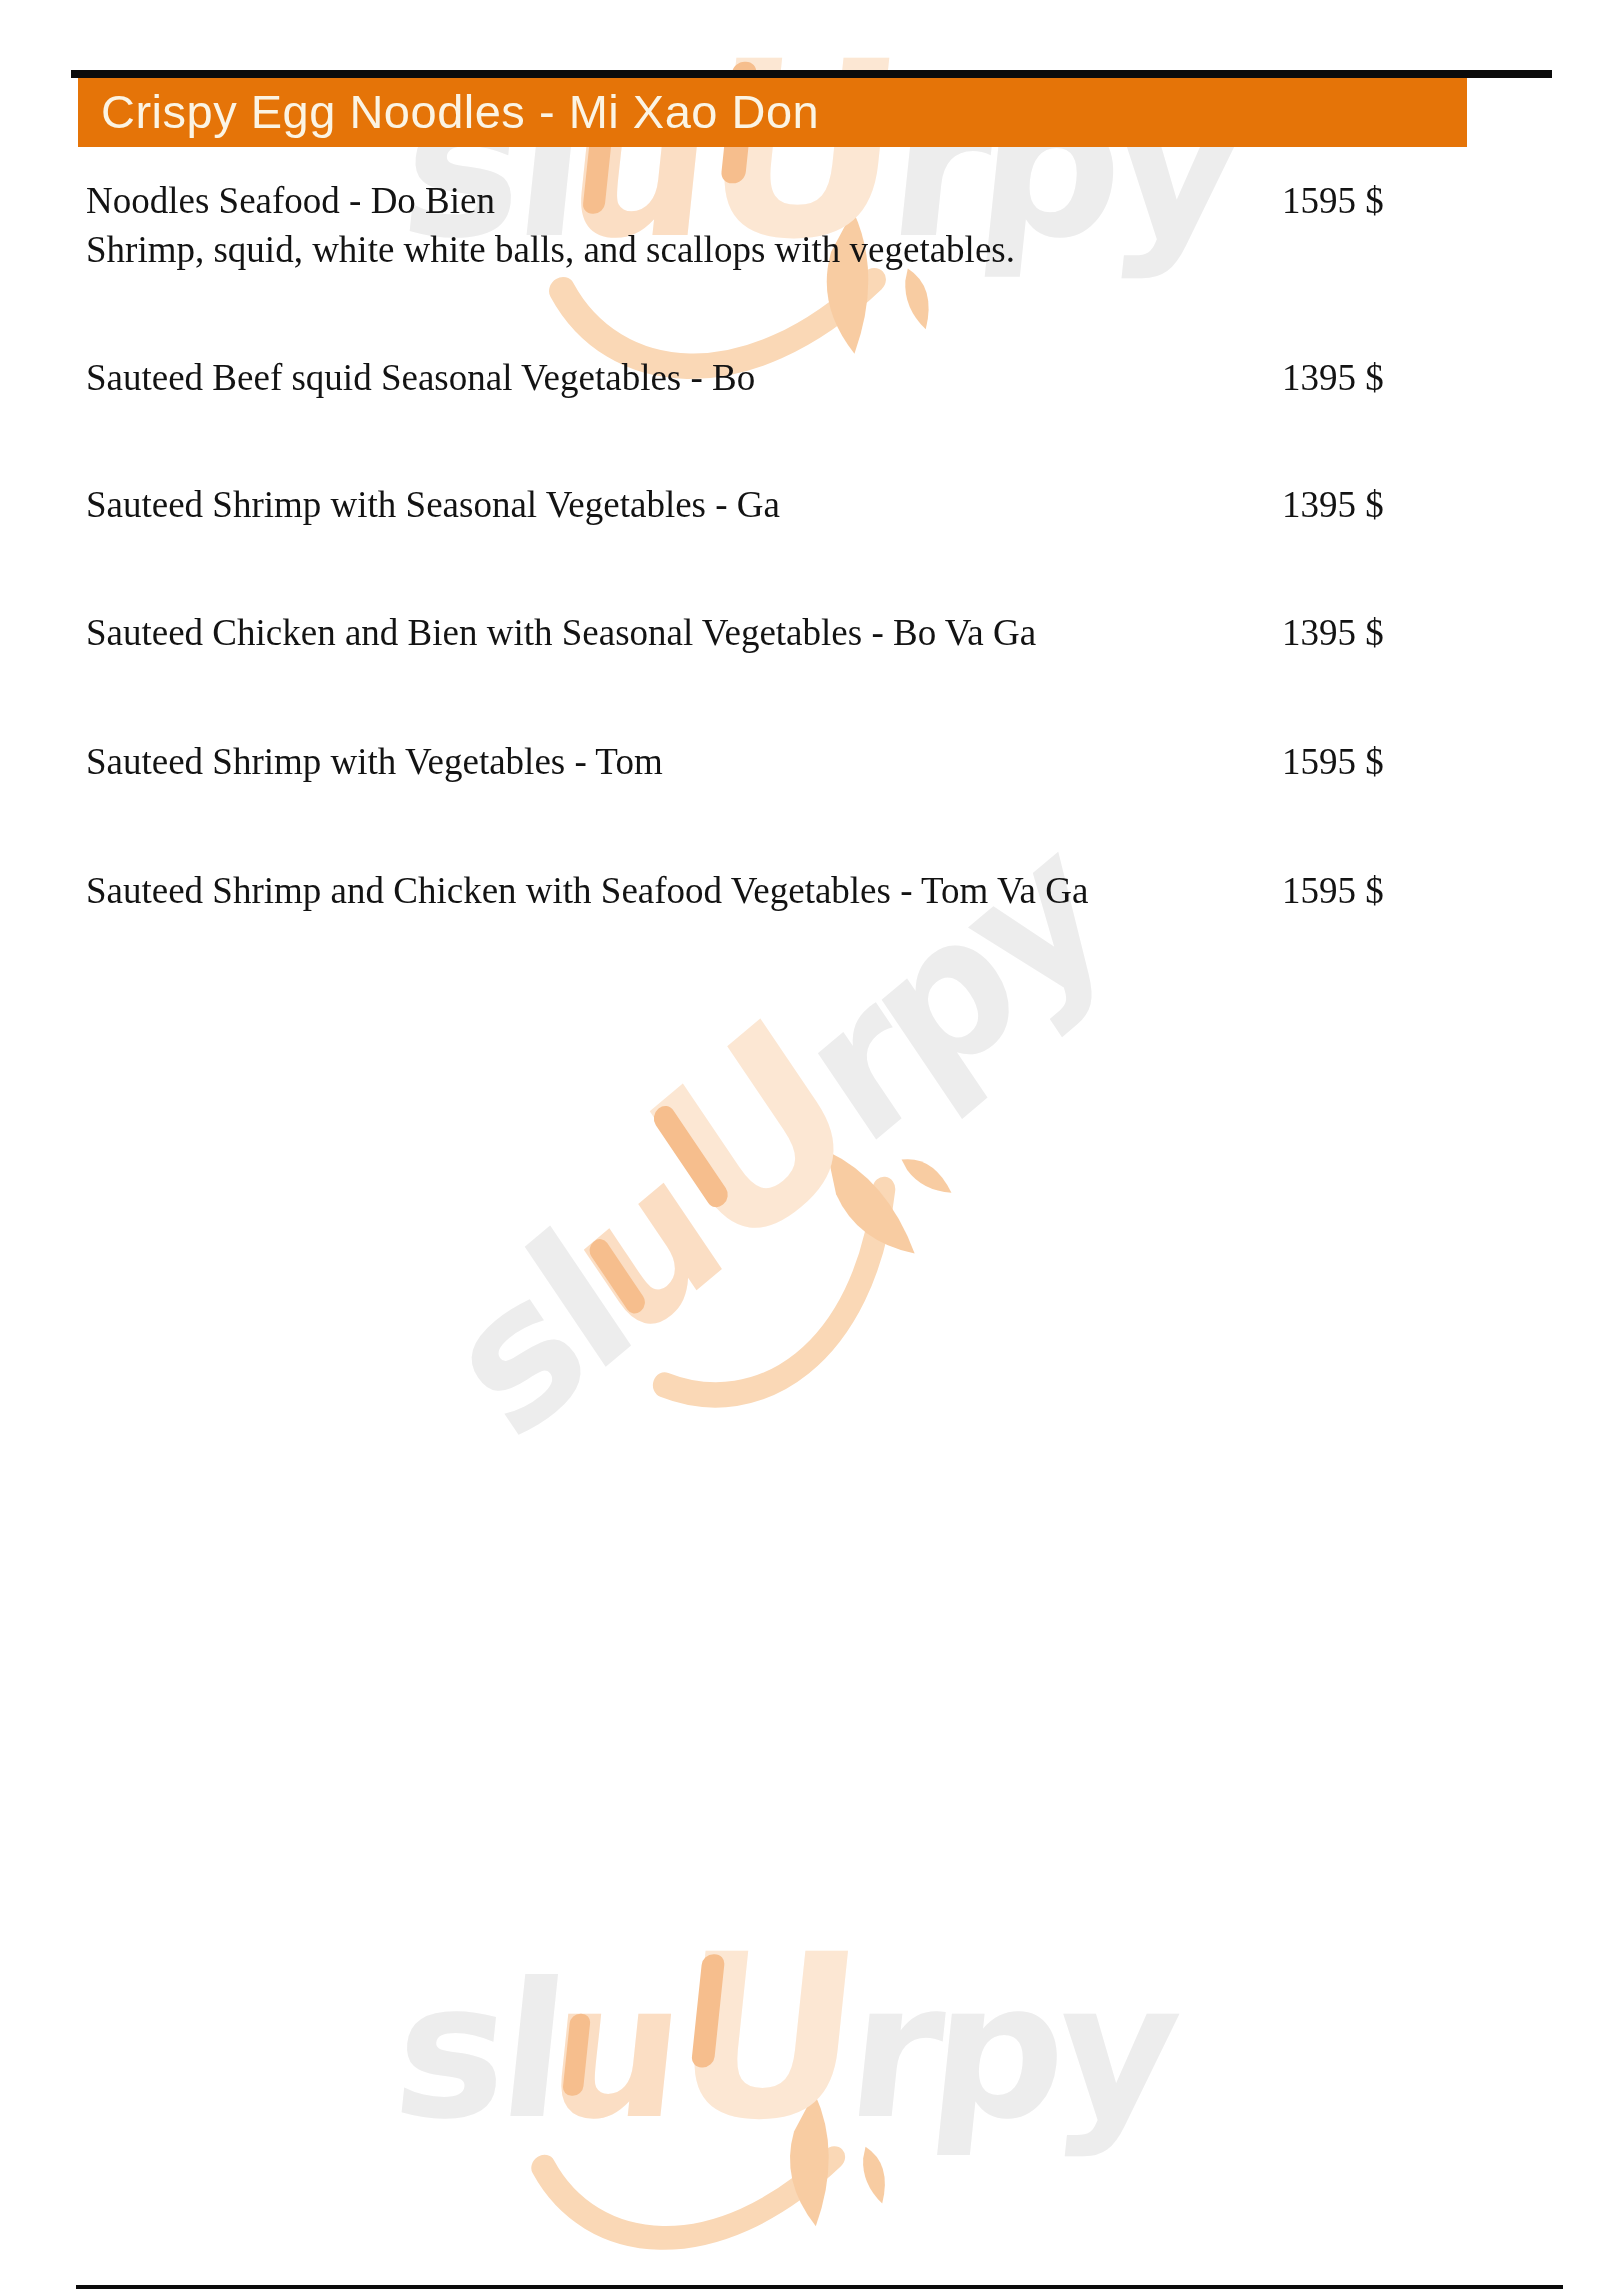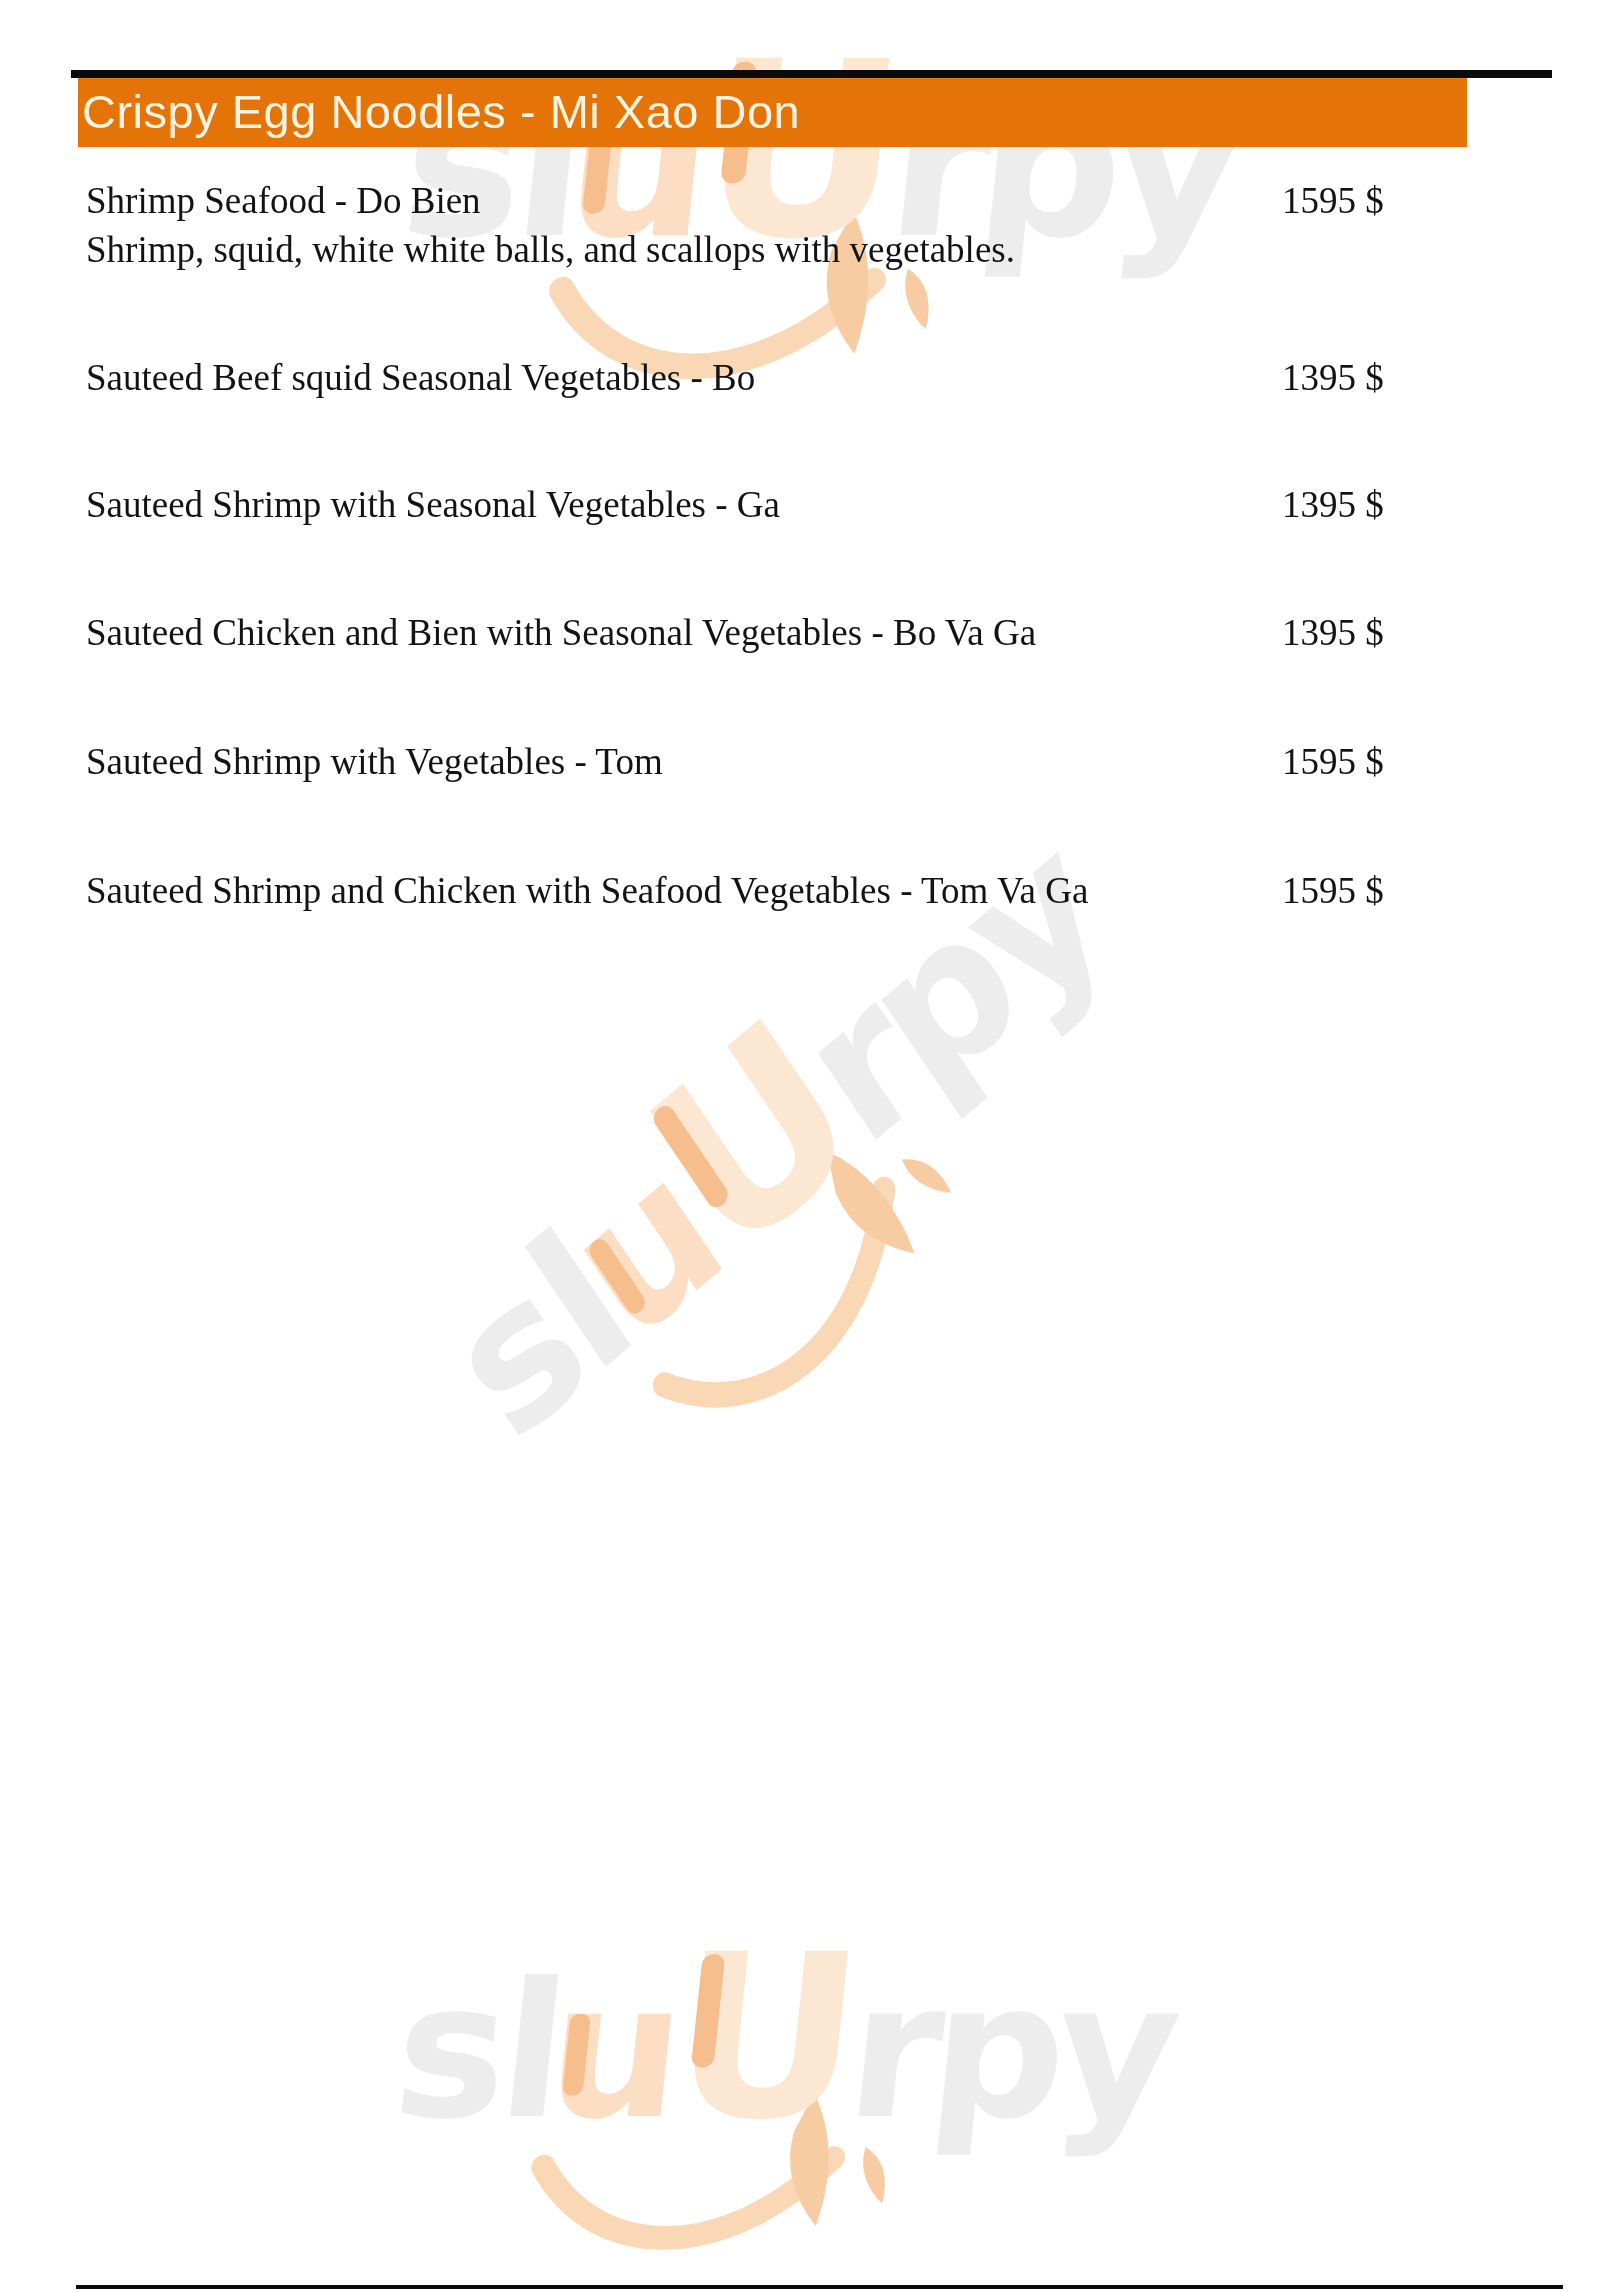--- a/index.html
+++ b/index.html
@@ -28,21 +28,21 @@
   .rule-top{left:71px;top:70px;width:1481px;height:7.8px;}
   .rule-bottom{left:76px;top:2285px;width:1487px;height:3.9px;}
   .header-bar{
     position:absolute;left:78px;top:77px;width:1389px;height:70px;
     background:var(--header-bar);z-index:2;
   }
   .header-title{
     font-family:"Liberation Sans", sans-serif;
     font-size:47px;line-height:70px;
     color:var(--header-text);
-    padding-left:4px;
+    padding-left:23px;
     letter-spacing:0.5px;
     white-space:nowrap;
   }
   
   .item{
     position:absolute;left:86px;width:1166px;z-index:2;
     font-size:37px;line-height:49px;color:var(--body-text);
   }
   .item-name,.item-desc{white-space:nowrap;}
   .price{
@@ -98,21 +98,21 @@
   <svg class="wm wm-bottom" viewBox="0 0 1450 660" preserveAspectRatio="xMinYMin meet" aria-hidden="true">
     <use href="#sluurpy-logo"></use>
   </svg>
 
   <div class="rule rule-top"></div>
   <div class="header-bar">
     <div class="header-title">Crispy Egg Noodles - Mi Xao Don</div>
   </div>
 
   <div class="item" style="top:176px">
-    <div class="item-name">Shrimp Seafood - Do Bien</div>
+    <div class="item-name">Noodles Seafood - Do Bien</div>
     <div class="item-desc">Shrimp, squid, white white balls, and scallops with vegetables.</div>
   </div>
   <div class="price" style="top:176px">1595 $</div>
 
   <div class="item" style="top:353px">
     <div class="item-name">Sauteed Beef squid Seasonal Vegetables - Bo</div>
   </div>
   <div class="price" style="top:353px">1395 $</div>
 
   <div class="item" style="top:480px">

